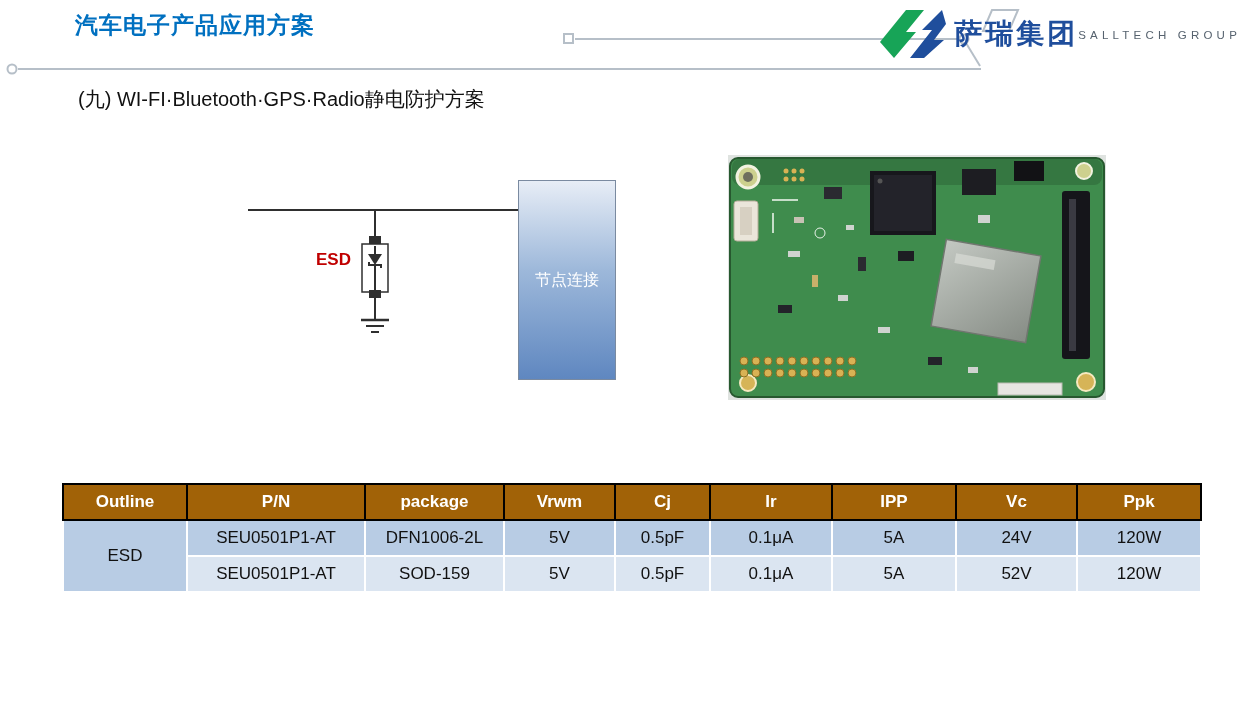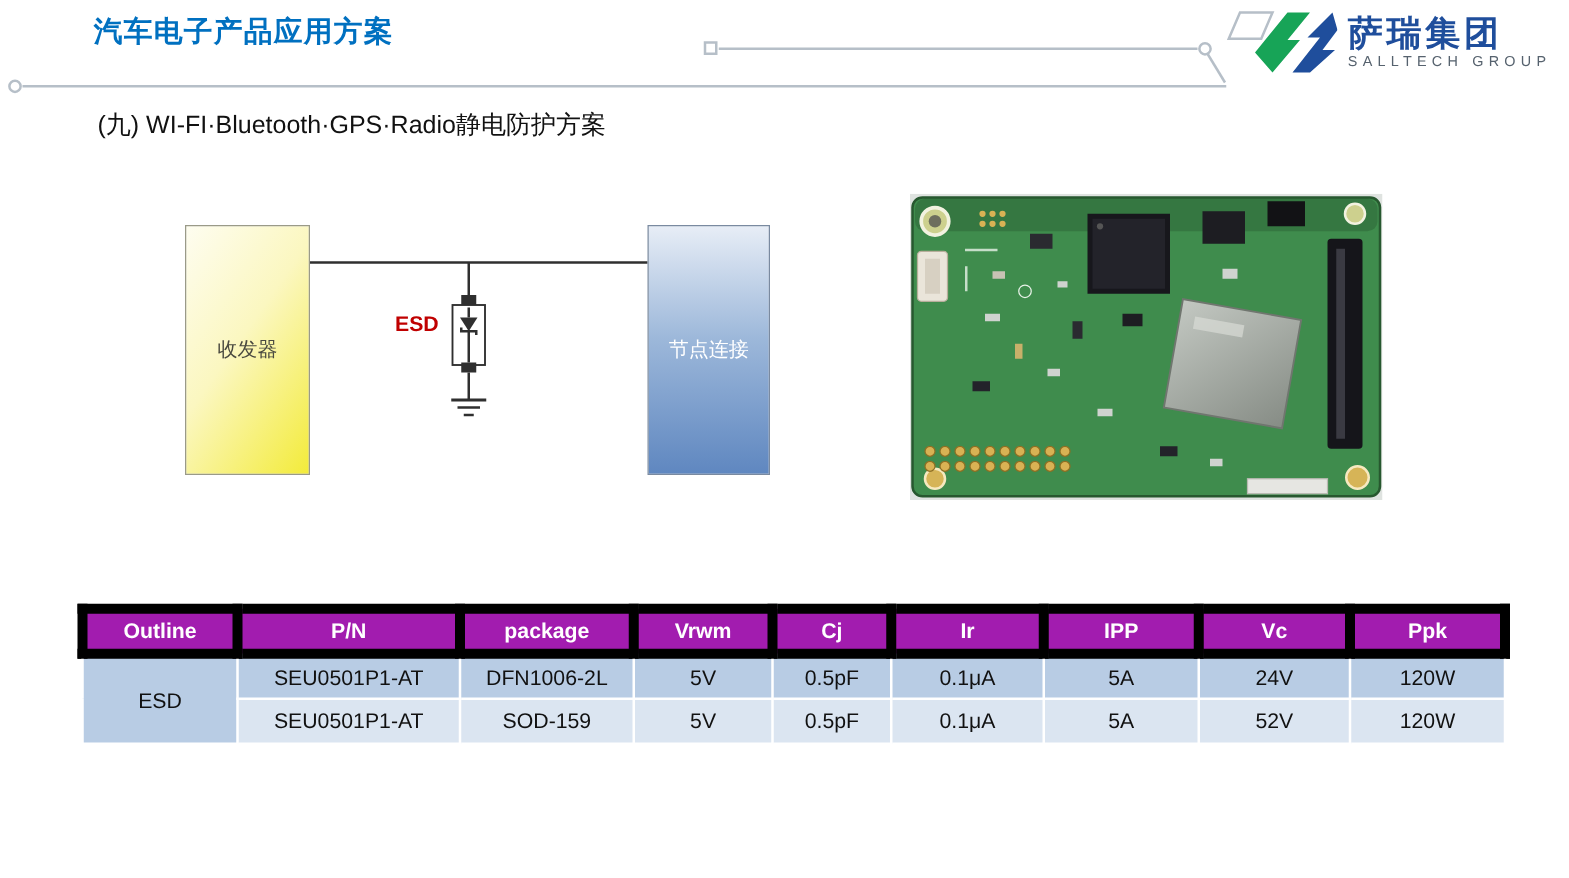--- a/index.html
+++ b/index.html
@@ -3,21 +3,21 @@
 <meta charset="utf-8">
 <style>
   * { margin:0; padding:0; box-sizing:border-box; }
   body { font-family:"Liberation Sans", sans-serif; background:#fff; }
   .slide { position:relative; width:1255px; height:702px; background:#fff; overflow:hidden; }
 
   
   .deco-svg { position:absolute; left:0; top:0; width:1255px; height:90px; pointer-events:none; }
   .page-title { position:absolute; left:75px; top:10px; font-size:23px; font-weight:bold; color:#0070C0; letter-spacing:1px; }
   .logo-wrap { position:absolute; right:14px; top:6px; display:flex; align-items:center; gap:8px; }
-  .logo-text { display:flex; flex-direction:column; align-items:flex-start; }
+  .logo-text { display:flex; flex-direction:row; align-items:center; }
   .logo-name { font-size:28px; font-weight:bold; color:#1F4E9C; letter-spacing:3px; line-height:1.1; }
   .logo-tagline { font-size:11.5px; color:#56626e; letter-spacing:4.2px; margin-top:2px; }
 
   .section-heading { position:absolute; left:78px; top:86px; font-size:20px; font-weight:normal; color:#111; }
 
   
   .diagram { position:absolute; left:148px; top:150px; width:500px; height:260px; }
   .box { position:absolute; display:flex; align-items:center; justify-content:center; font-size:16px; }
   .box-transceiver { left:0; top:30px; width:100px; height:200px;
     background:linear-gradient(125deg, #fefdf0 0%, #fbf7c0 45%, #f3eb3a 100%);
@@ -27,21 +27,21 @@
     border:1px solid #7a8aa0; color:#fff; }
   .wires-svg { position:absolute; left:0; top:0; width:500px; height:260px; pointer-events:none; }
   .esd-label { position:absolute; left:168px; top:100px; font-size:17px; font-weight:bold; color:#C00000; }
 
   
   .pcb { position:absolute; left:728px; top:155px; width:378px; height:245px; }
 
   
   .table-wrap { position:absolute; left:62px; top:483px; width:1138px; }
   table.spec { border-collapse:collapse; table-layout:fixed; width:1138px; font-size:17px; }
-  table.spec th { background:#a21caf; color:#fff; font-weight:bold; height:36px; border:8px solid #000000; text-align:center; }
+  table.spec th { background:#a16207; color:#fff; font-weight:bold; height:36px; border:2px solid #000000; text-align:center; }
   table.spec td { text-align:center; height:36px; border:2px solid #fff; color:#111; }
   tr.r1 td { background:#B8CCE4; }
   tr.r2 td { background:#DBE5F1; }
   td.outline-cell { background:#B8CCE4; }
 </style>
 </head>
 <body>
 
 <div class="slide">
 
@@ -87,23 +87,20 @@
 
       <rect x="221" y="140" width="12" height="8" fill="#2f2f2f"></rect>
 
       <line x1="227" y1="148" x2="227" y2="170" stroke="#2f2f2f" stroke-width="2"></line>
       <g>
         <line x1="213" y1="170" x2="241" y2="170" stroke="#2f2f2f" stroke-width="2.5"></line>
         <line x1="218" y1="176" x2="236" y2="176" stroke="#2f2f2f" stroke-width="2"></line>
         <line x1="223" y1="182" x2="231" y2="182" stroke="#2f2f2f" stroke-width="2"></line>
       </g>
     </svg>
-    <div class="box box-transceiver">
-      <span>收发器</span>
-    </div>
     <div class="box box-node">
       <span>节点连接</span>
     </div>
     <div class="esd-label">ESD</div>
   </div>
 
   <svg class="pcb" viewBox="0 0 378 245">
     <defs>
       <linearGradient id="shield" x1="0" y1="0" x2="1" y2="1">
         <stop offset="0" stop-color="#c3c8c2"></stop>

